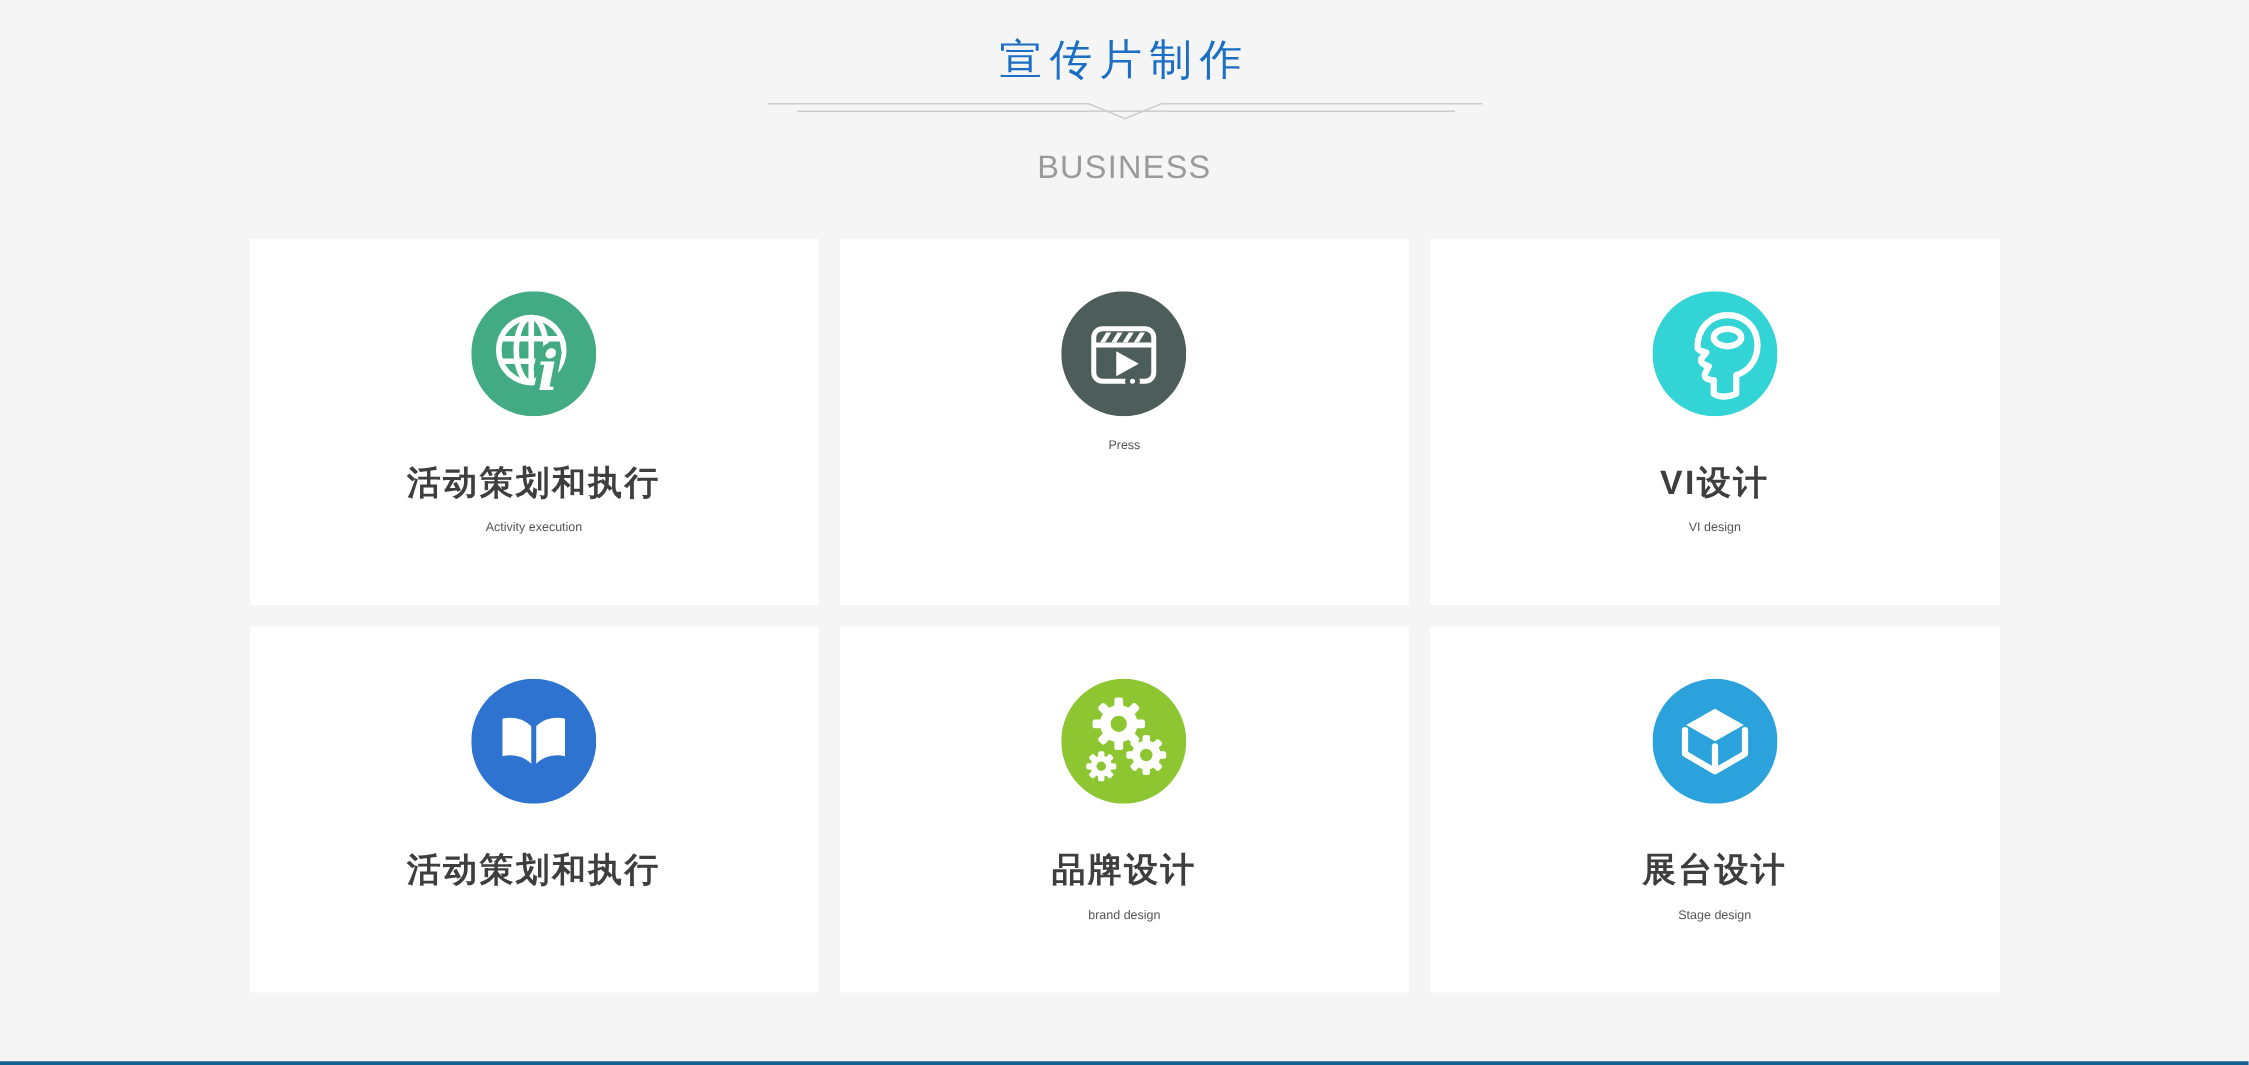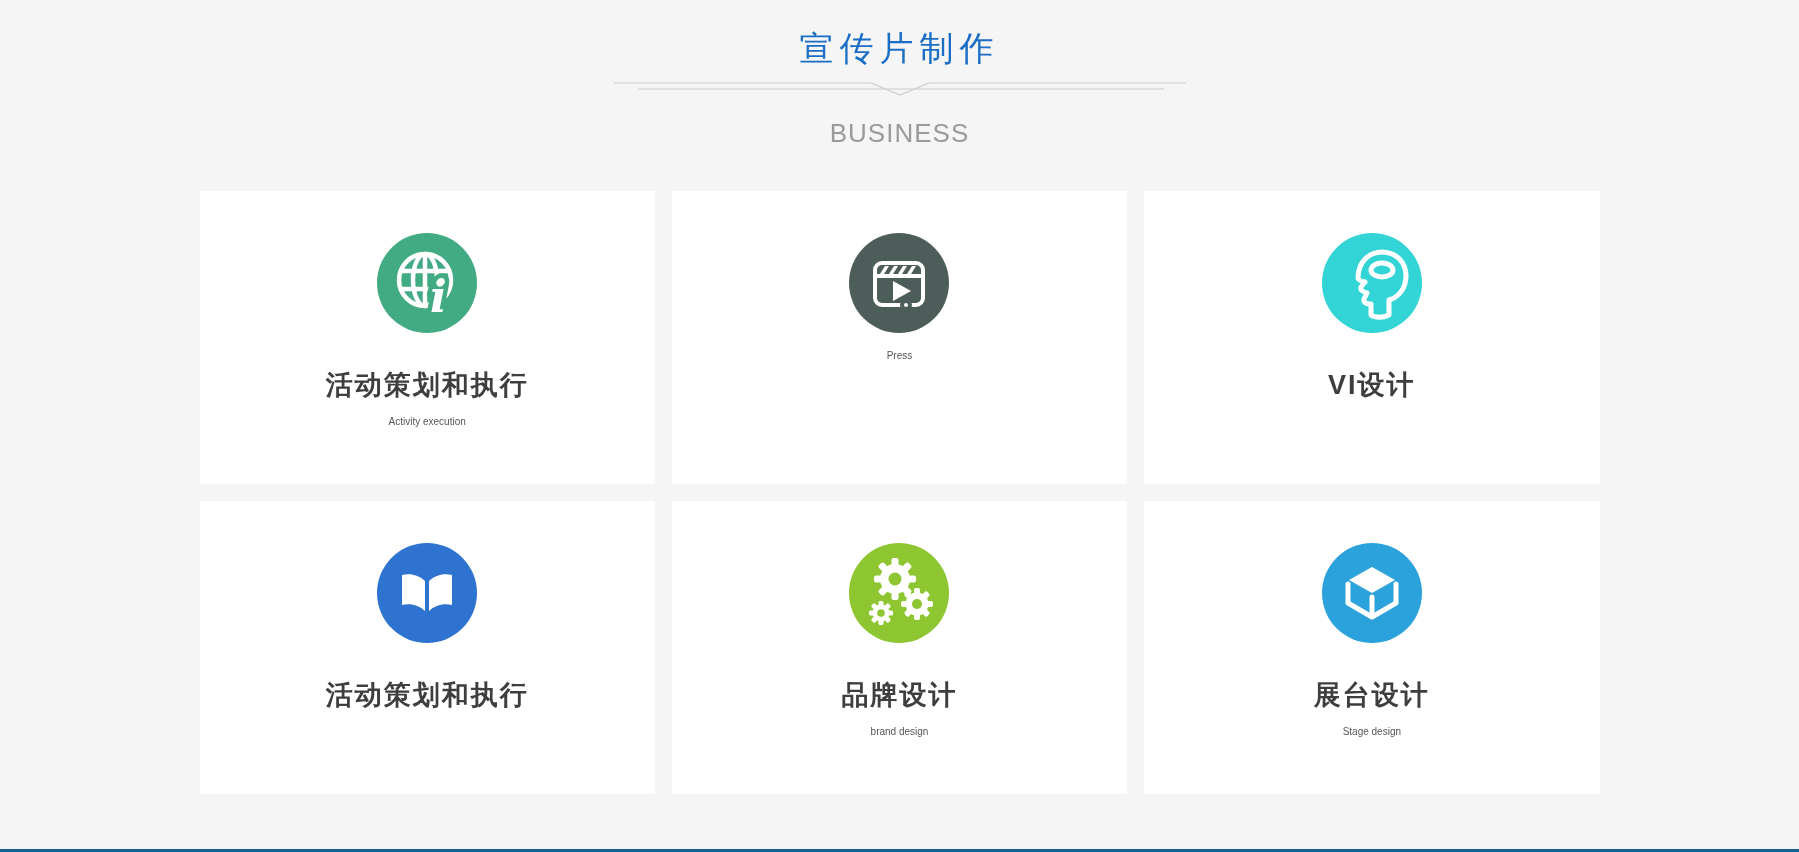--- a/index.html
+++ b/index.html
@@ -91,20 +91,21 @@
 
   <div class="card">
     <span class="icon-wrap">
       <svg width="100" height="100" viewBox="0 0 100 100">
         <circle cx="50" cy="50" r="50" fill="#32d4d6"></circle>
         <path d="M36 45 C36 29 47 19 60 19 C74 19 84 29 84 43 C84 55 77 64 67 67 L67 82 C61 85 53 85 49 82 L49 71 C45 71 41 70 42 66 L45 60 C41 59 38 57 39 54 L43 49 C39 48 36 47 36 45 Z" fill="none" stroke="#ffffff" stroke-width="5" stroke-linejoin="round"></path>
         <ellipse cx="60" cy="37" rx="11" ry="7" fill="none" stroke="#ffffff" stroke-width="5"></ellipse>
       </svg>
     </span>
     <div class="card-title">VI设计</div>
+    <div class="card-subtitle">VI design</div>
   </div>
 
   <div class="card">
     <span class="icon-wrap">
       <svg width="100" height="100" viewBox="0 0 100 100">
         <circle cx="50" cy="50" r="50" fill="#2e73d0"></circle>
         <path d="M48 68 C42 62 33 60 25 62 L25 32 C33 30 42 32 48 38 Z" fill="#ffffff"></path>
         <path d="M52 68 C58 62 67 60 75 62 L75 32 C67 30 58 32 52 38 Z" fill="#ffffff"></path>
       </svg>
     </span>

